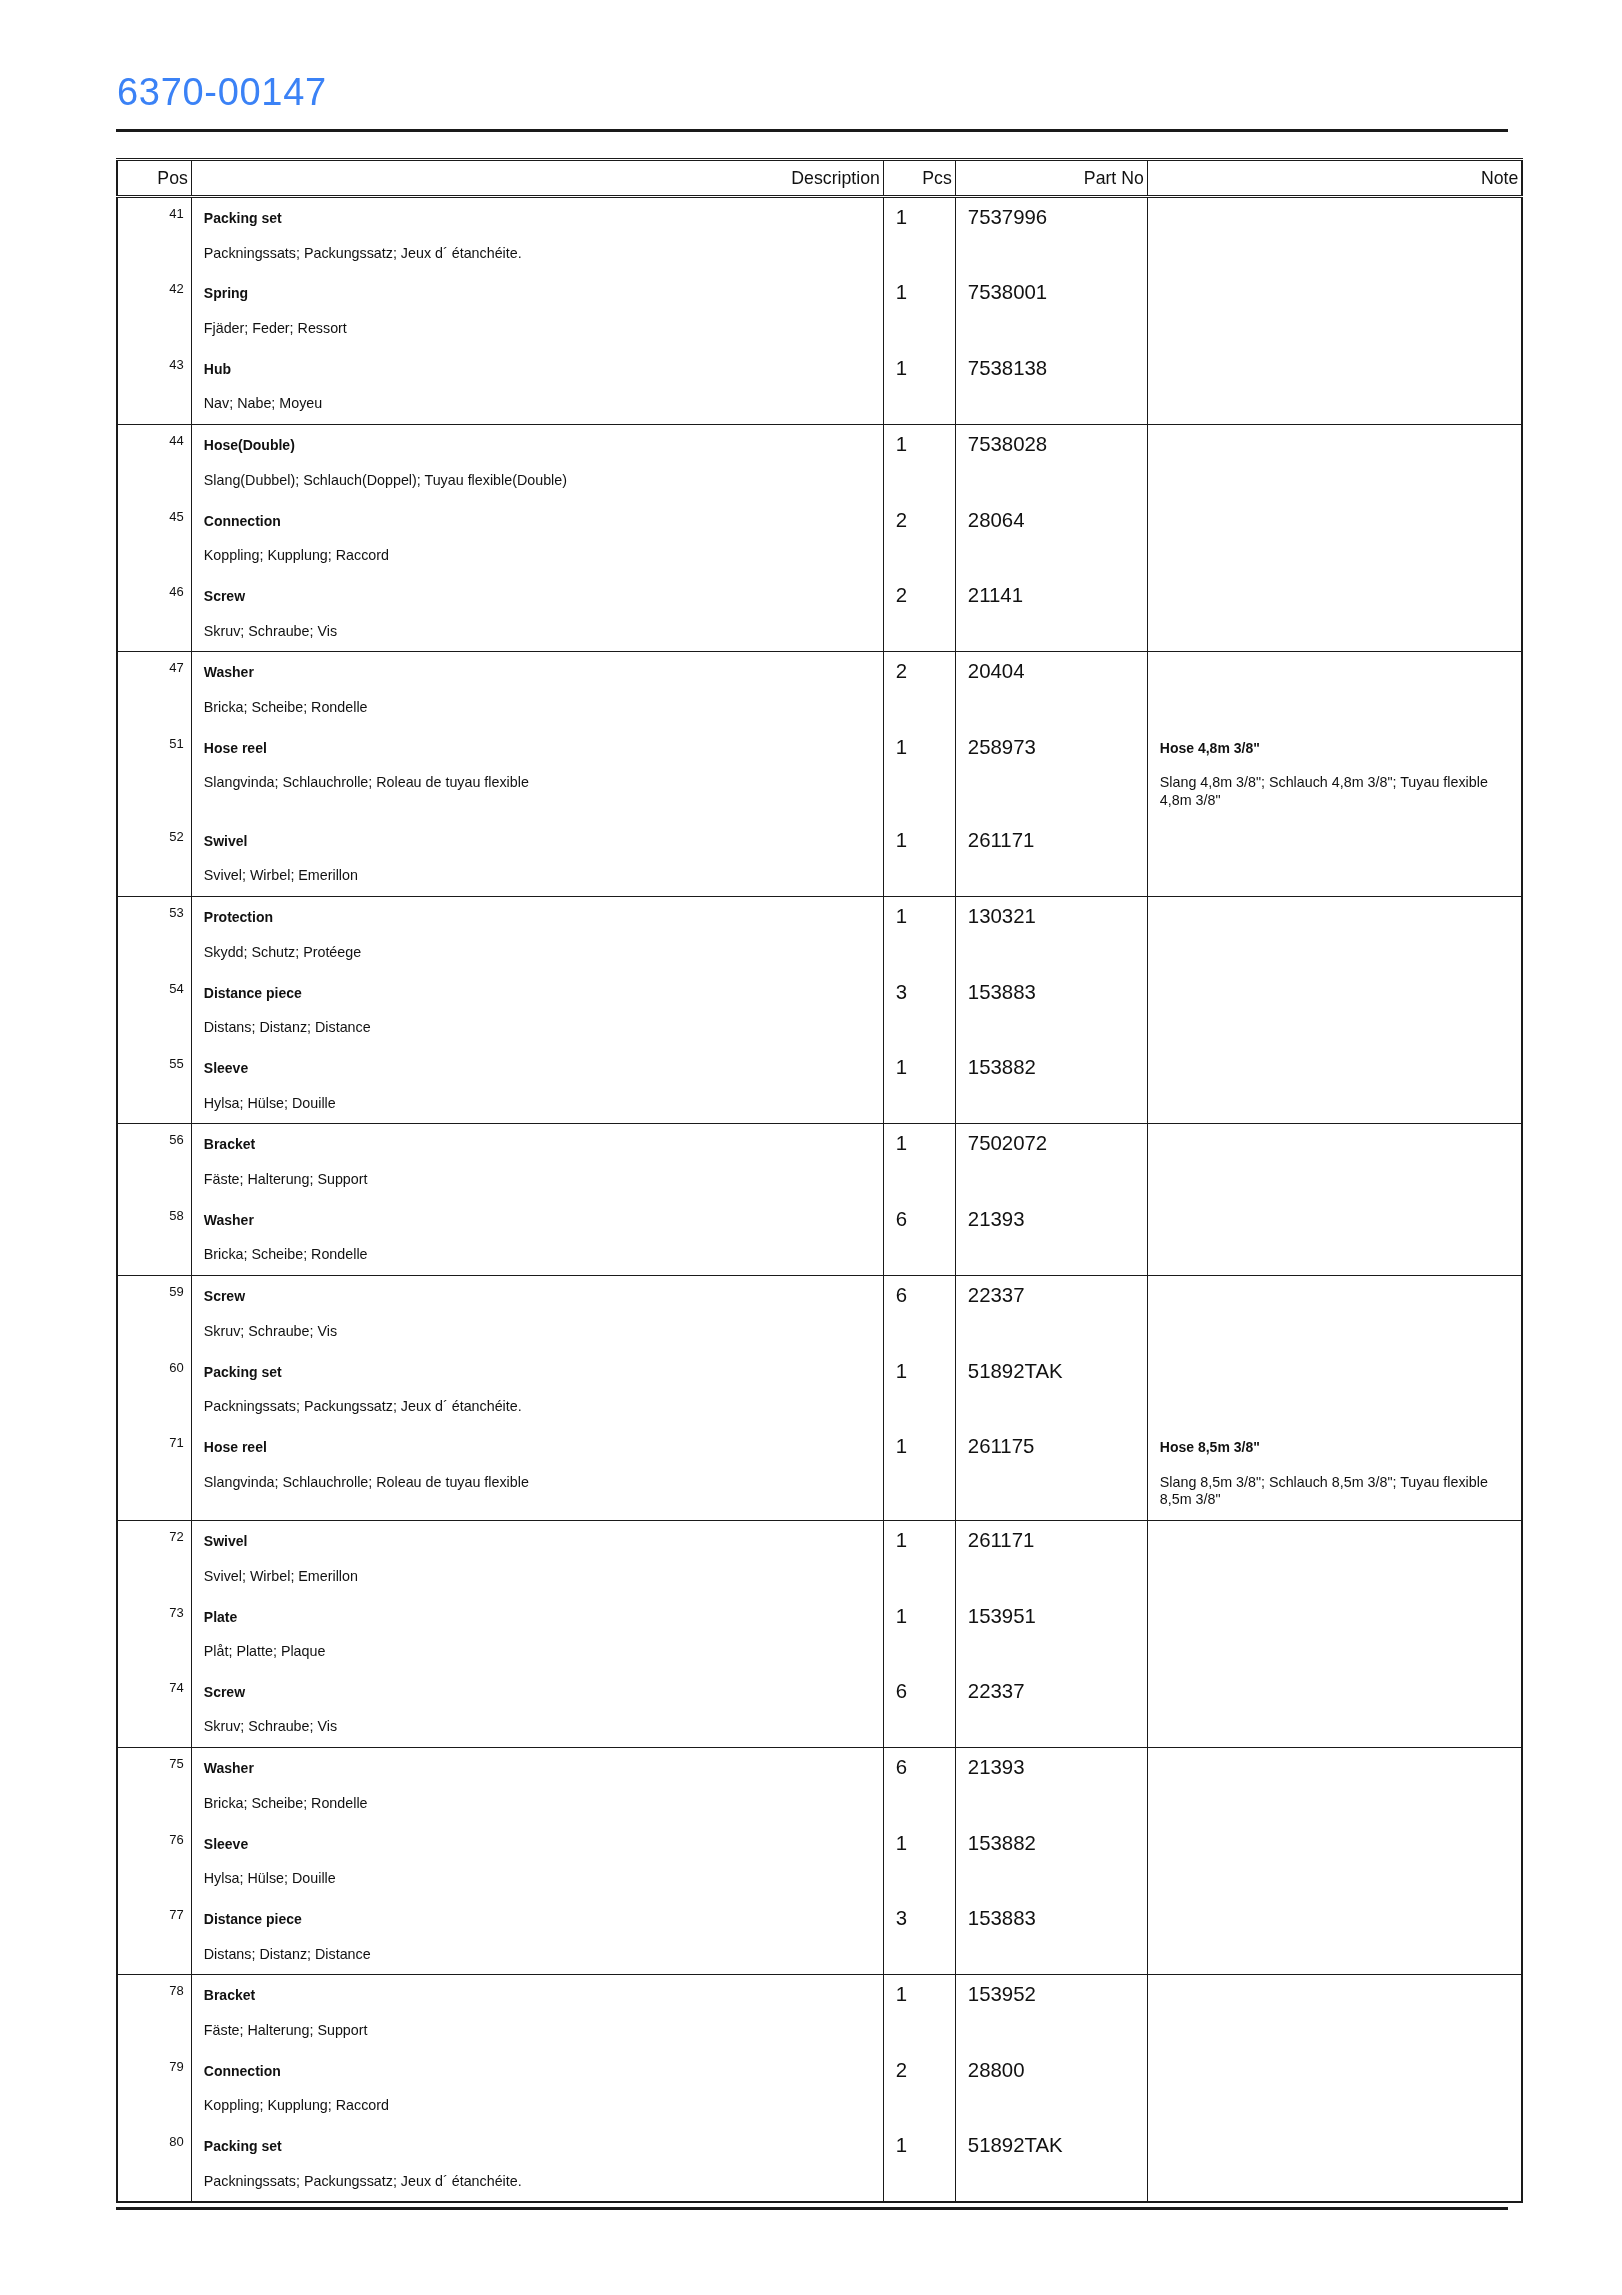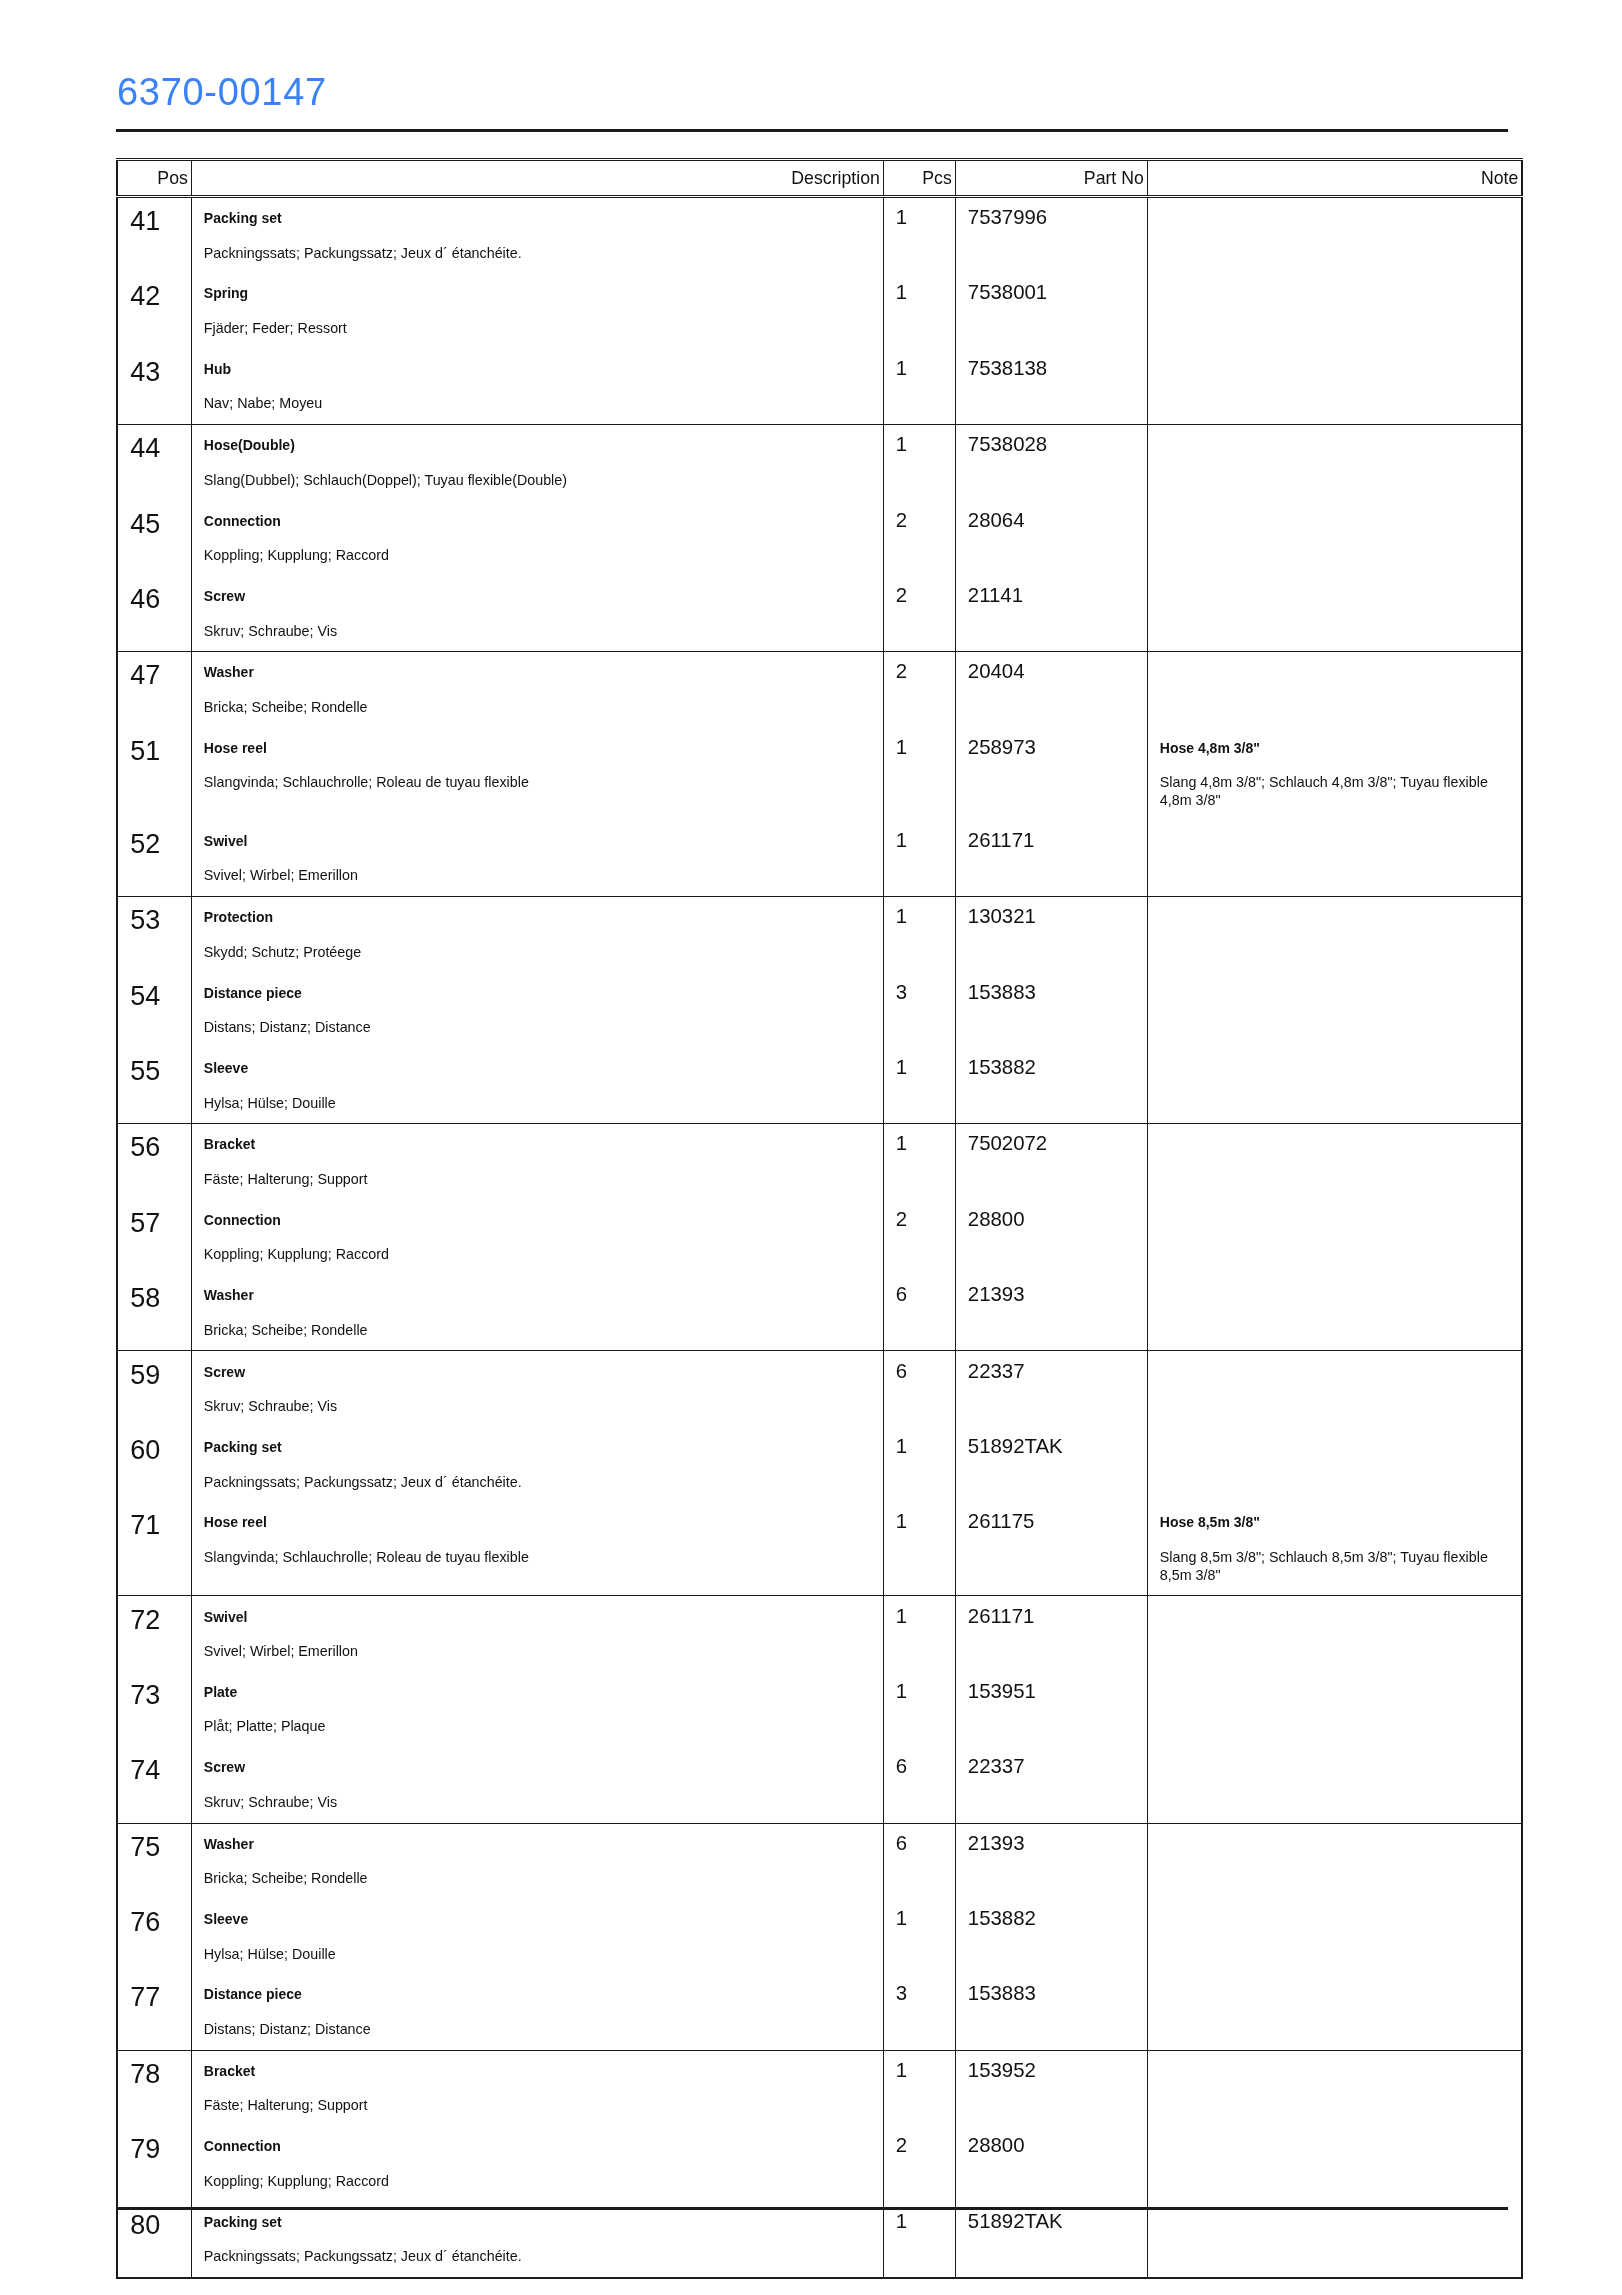--- a/index.html
+++ b/index.html
@@ -65,21 +65,21 @@
     border-left: 1.4px solid #1a1a1a;
   }
   table.parts-table th:first-child { border-left: none; }
   table.parts-table td {
     vertical-align: top;
     border-left: 1.4px solid #1a1a1a;
     padding: 8.2px 6.8px 11px 12.3px;
   }
   table.parts-table td:first-child { border-left: none; }
   tr.group-start td { border-top: 1.4px solid #1a1a1a; }
-  td.pos { font-size: 27px; padding-left: 13.6px; }
+  td.pos { font-size: 13px; padding-left: 13.6px; text-align: right; }
   td.pcs { font-size: 20.4px; padding-left: 12.3px; }
   td.partno { font-size: 20.4px; padding-left: 12.3px; }
   .cell-main {
     font-size: 14px;
     line-height: 24.5px;
     font-weight: bold;
   }
   .cell-sub {
     font-size: 14.3px;
     line-height: 17.7px;
@@ -238,30 +238,20 @@
         <td class="pos">56</td>
         <td class="desc">
           <div class="cell-main">Bracket</div>
           <div class="cell-sub">Fäste; Halterung; Support</div>
         </td>
         <td class="pcs">1</td>
         <td class="partno">7502072</td>
         <td class="note"></td>
       </tr>
       <tr>
-        <td class="pos">57</td>
-        <td class="desc">
-          <div class="cell-main">Connection</div>
-          <div class="cell-sub">Koppling; Kupplung; Raccord</div>
-        </td>
-        <td class="pcs">2</td>
-        <td class="partno">28800</td>
-        <td class="note"></td>
-      </tr>
-      <tr>
         <td class="pos">58</td>
         <td class="desc">
           <div class="cell-main">Washer</div>
           <div class="cell-sub">Bricka; Scheibe; Rondelle</div>
         </td>
         <td class="pcs">6</td>
         <td class="partno">21393</td>
         <td class="note"></td>
       </tr>
       <tr class="group-start">

